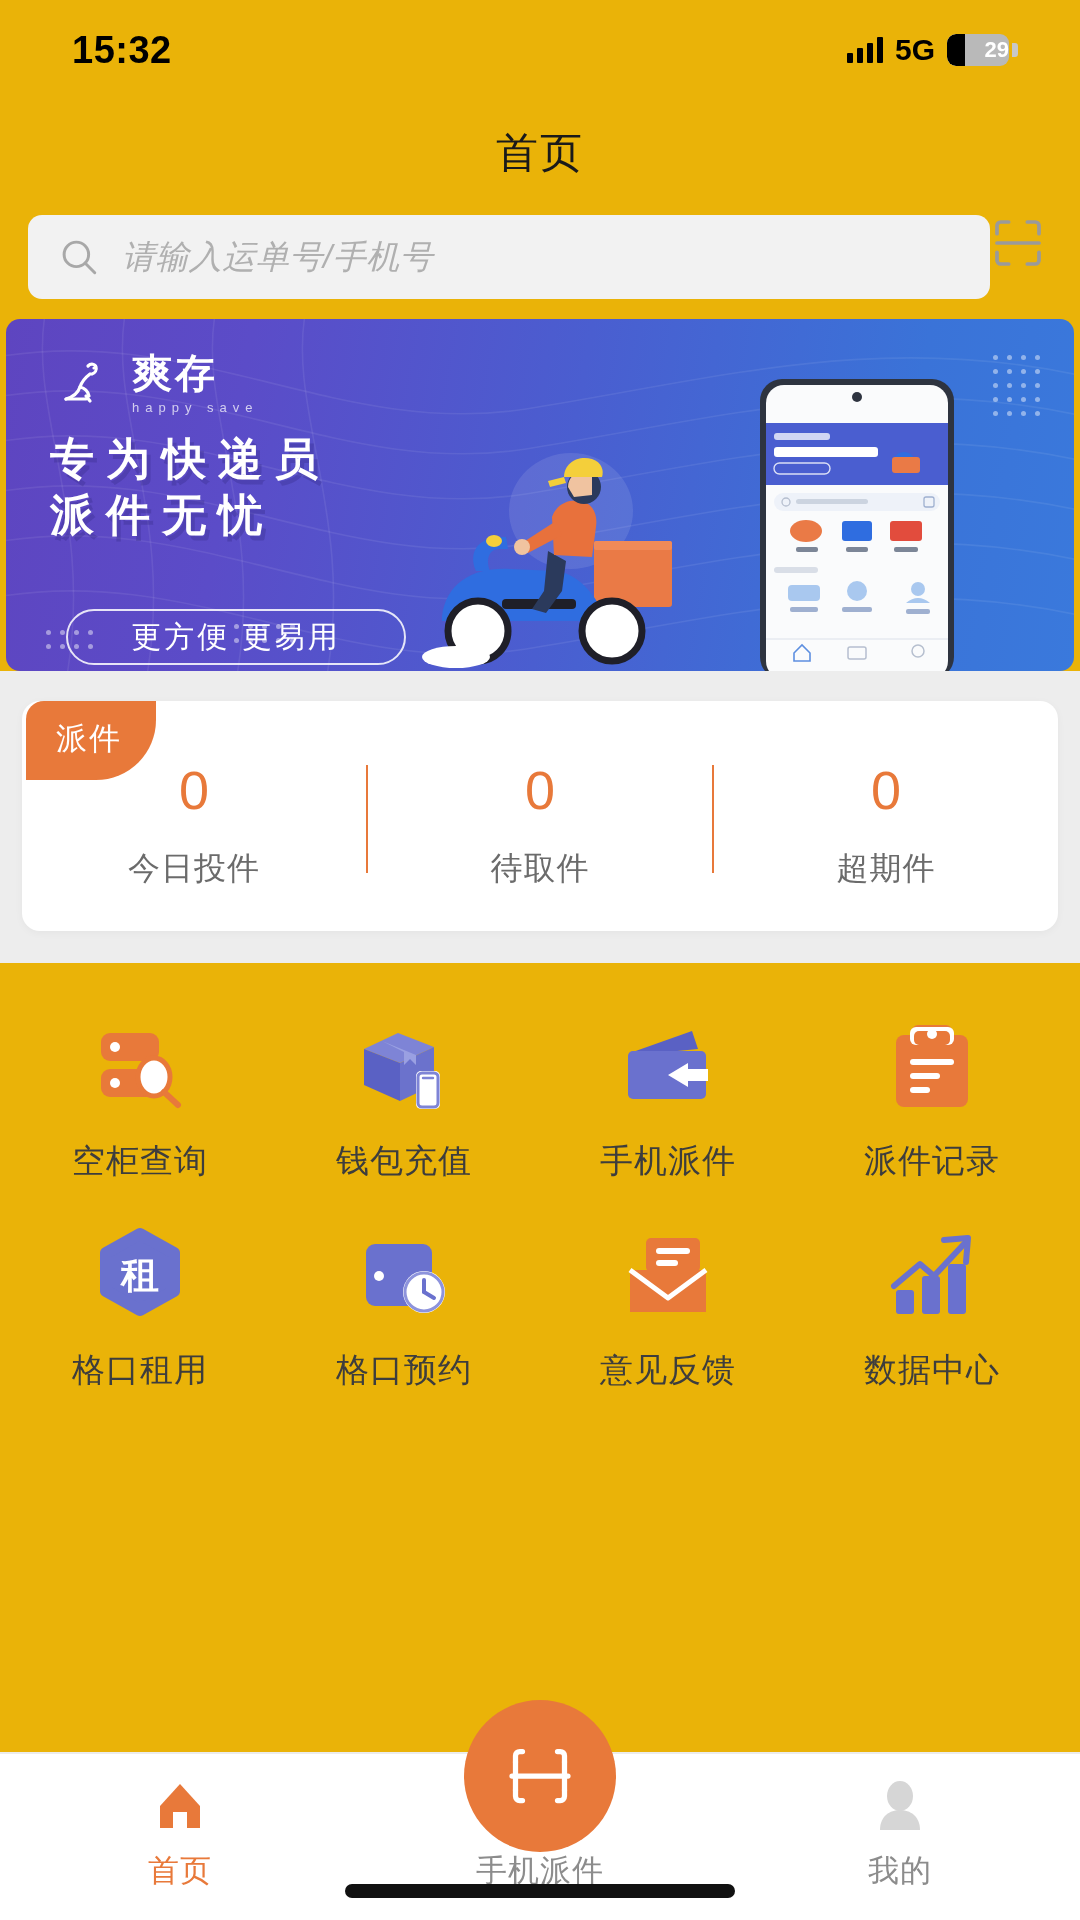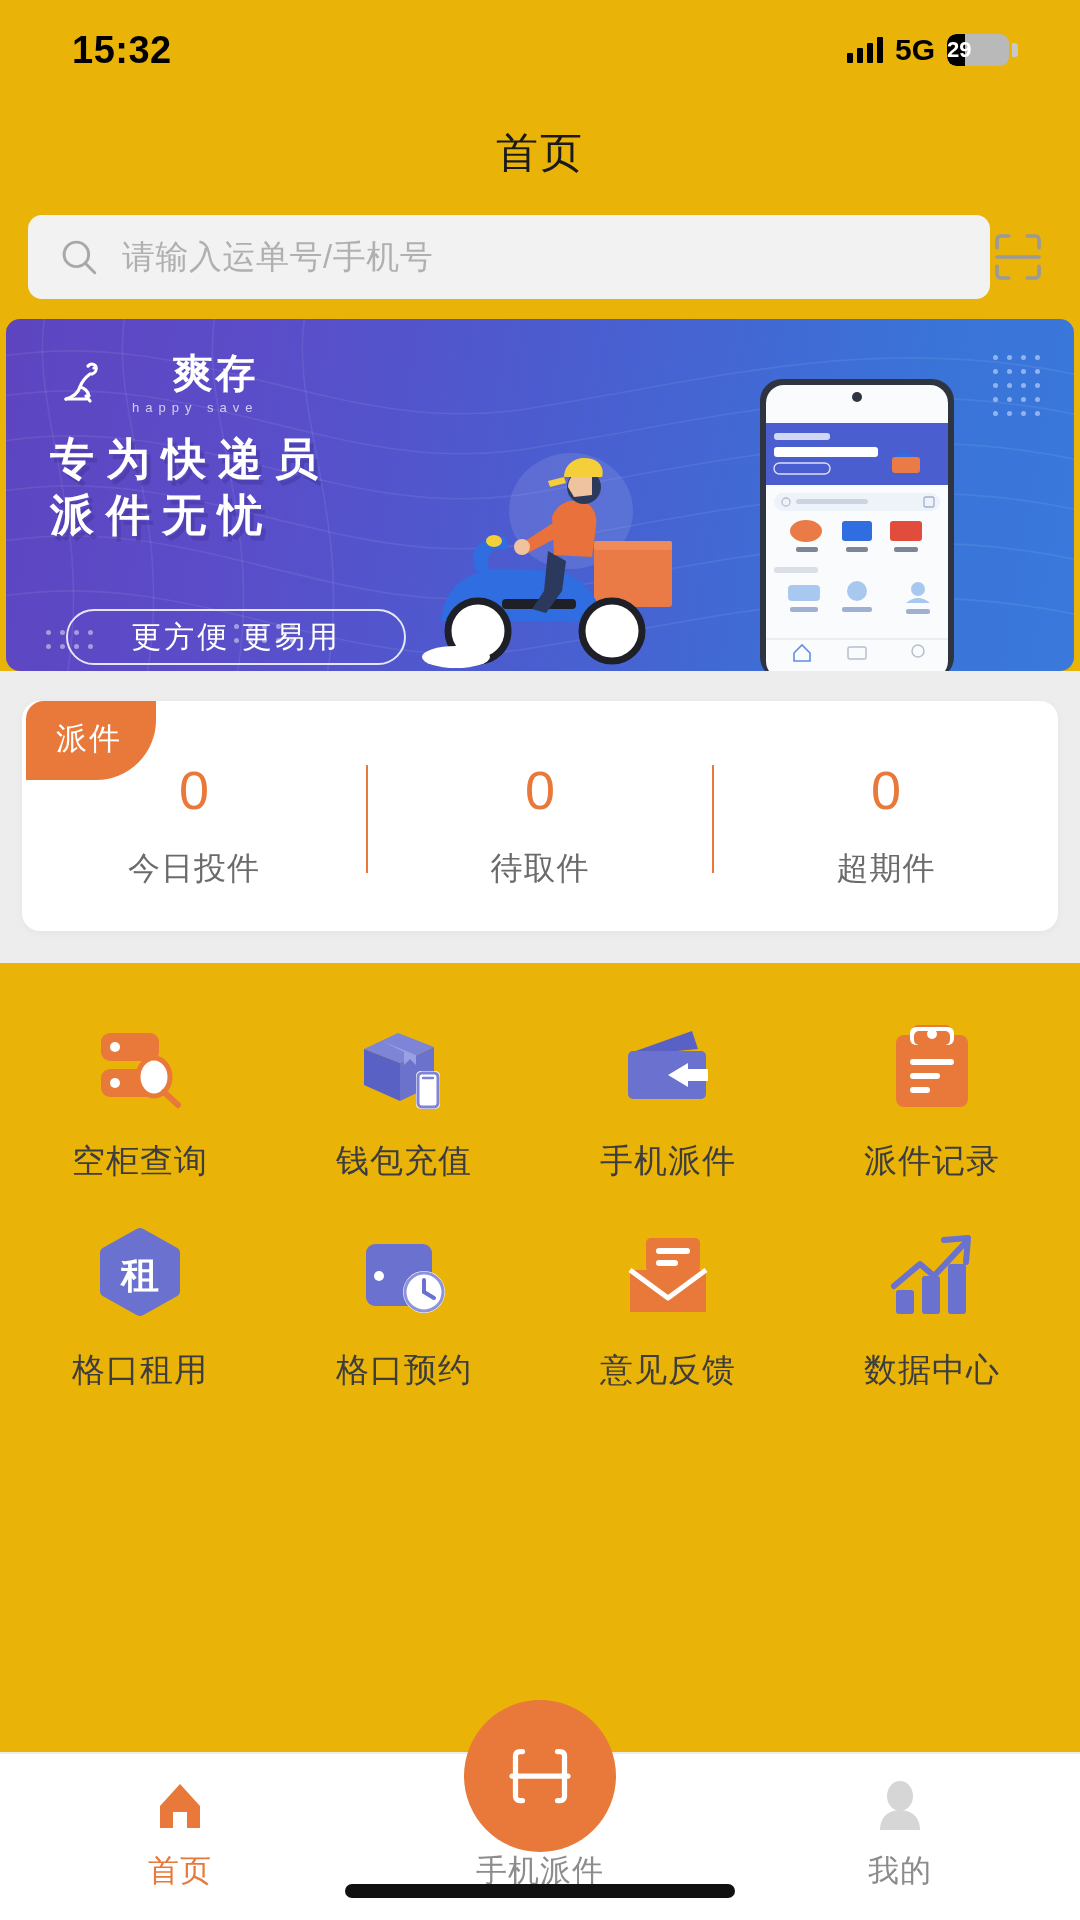--- a/index.html
+++ b/index.html
@@ -39,40 +39,40 @@
     border-radius: 9px; background: #b9b9b9;
     display: flex; align-items: center; overflow: hidden;
   }
   .battery .fill {
     position: absolute; left: 0; top: 0; bottom: 0;
     width: 29%; background: #000;
     border-radius: 9px 0 0 9px;
   }
   .battery .lvl {
     position: relative; z-index: 2; width: 100%;
-    text-align: left; font-size: 22px; font-weight: bold; color: #fff;
+    text-align: right; font-size: 22px; font-weight: bold; color: #fff;
     line-height: 32px;
   }
   .battery-tip {
     width: 6px; height: 14px; background: #c8c8c8;
     border-radius: 0 3px 3px 0; margin-left: 3px;
   }
 
   
   .navbar {
     height: 105px; flex: none;
     display: flex; align-items: center; justify-content: center;
   }
   .nav-title { font-size: 42px; color: #1a1a1a; letter-spacing: 2px; }
 
   
   .search-wrap {
     flex: none;
     padding: 10px 28px 0 28px;
-    display: flex; align-items: center; 
+    display: flex;  font-style: italic;
   }
   .search-box {
     flex: 1; height: 84px;
     background: #f2f2f2; border-radius: 14px;
     display: flex; align-items: center; padding: 0 30px; gap: 22px;
   }
   .search-ph { font-size: 33px; color: #b0b0b0; letter-spacing: 0.5px; }
   .scan-btn {
     width: 56px; height: 56px; flex: none;
     margin-right: 6px;
@@ -84,21 +84,21 @@
   .banner {
     position: relative; height: 352px;
     margin: 0 6px;
     border-radius: 14px;
     overflow: hidden;
     background: linear-gradient(100deg, #5e45c0 0%, #5b4cc8 22%, #4a5ed0 52%, #3a73d8 82%, #3a79dc 100%);
   }
   .banner .waves { position: absolute; inset: 0; opacity: .55; }
   .logo {
     position: absolute; left: 48px; top: 34px;
-    display: flex; align-items: flex-end; gap: 16px; text-align: right;
+    display: flex; align-items: flex-end; gap: 16px;
   }
   .logo-text { display: flex; flex-direction: column; }
   .logo-cn {
     font-size: 40px; color: #fff; font-weight: bold; letter-spacing: 3px;
     line-height: 1;
   }
   .logo-en {
     font-size: 13px; color: rgba(255,255,255,.72); letter-spacing: 6px;
     margin-top: 7px;
   }

